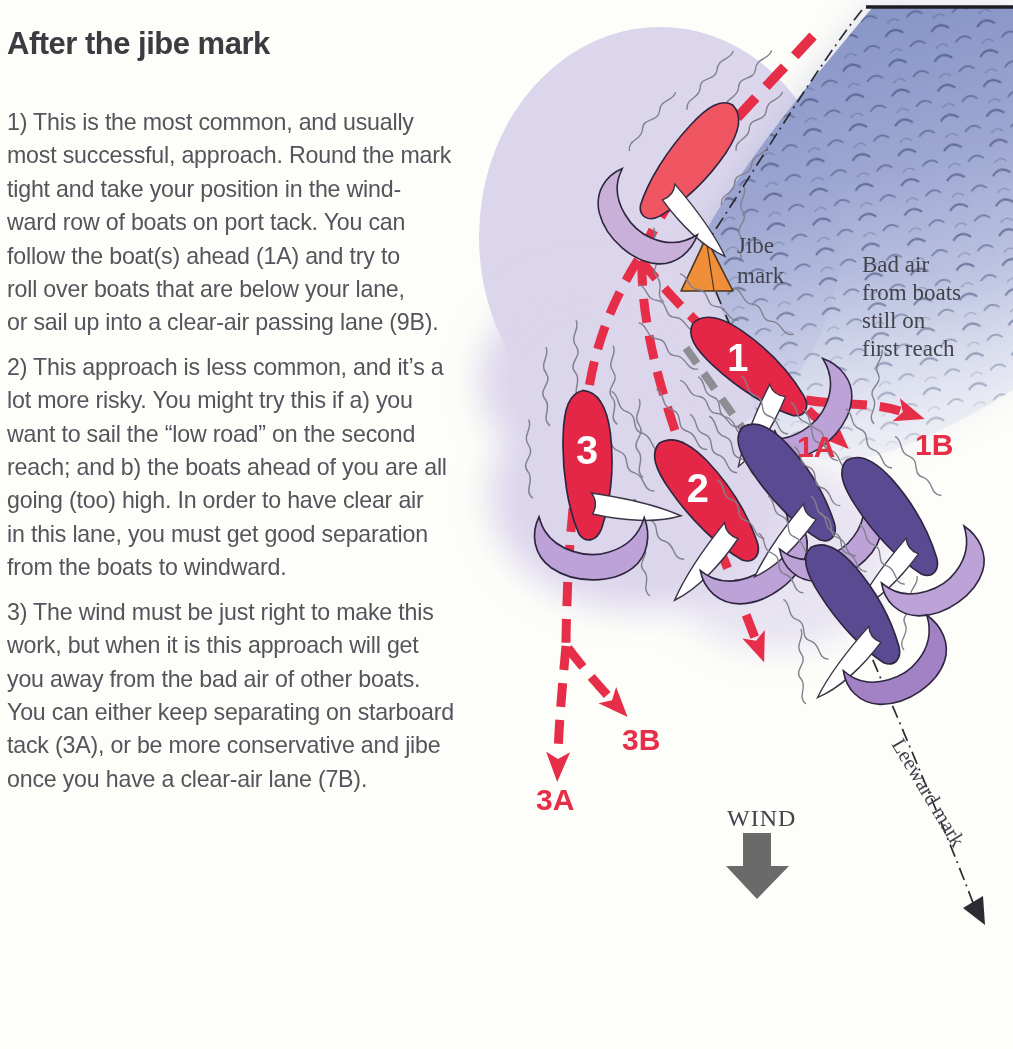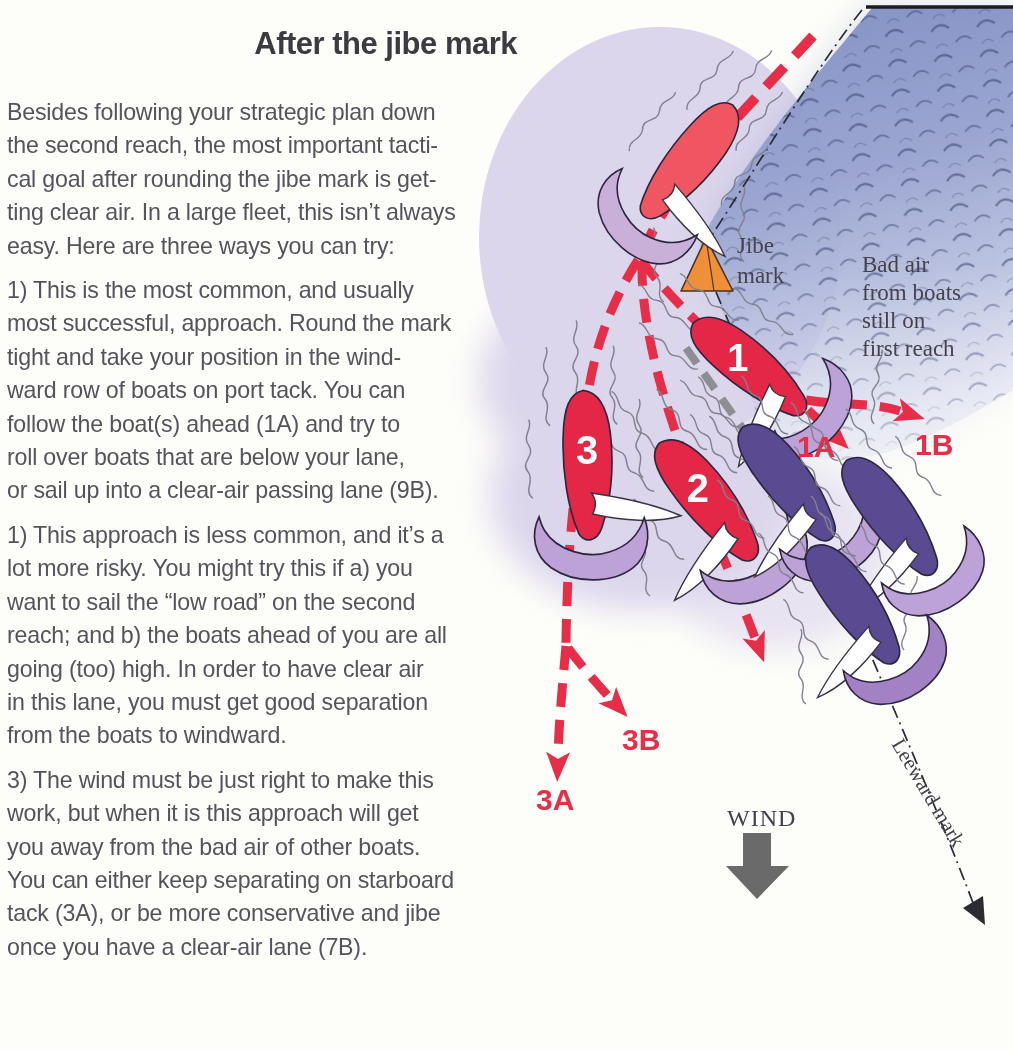--- a/index.html
+++ b/index.html
@@ -1,20 +1,20 @@
 <!DOCTYPE html>
 <html style="--path_red: #e62e48; --hull_red: #e52747; --hull_salmon: #ef5661; --hull_purple: #5a4a92; --spinnaker_light: #bca2d6; --spinnaker_pale: #c9b0d8; --spinnaker_mid: #a281c4; --mark_orange: #f08f3a; --bad_air_blue: #8190c4; --zone_lavender: #dcd6ec; --wind_gray: #6a6a6a; --body_text: #55545c;"><head>
 <meta charset="utf-8">
 <style>
   html,body{margin:0;padding:0;}
   body{width:1013px;height:1049px;background:#fdfdf9;overflow:hidden;position:relative;
        font-family:"Liberation Sans",sans-serif;}
   #diagram{position:absolute;left:0;top:0;z-index:0;}
   #textcol{position:absolute;left:7px;top:26px;width:510px;z-index:1;}
-  h1#title{margin:0 0 34px 0;font-size:31px;font-weight:700;color:#3c3b42;letter-spacing:-.5px;text-align:right;}
+  h1#title{margin:0 0 44px 0;font-size:31px;font-weight:700;color:#3c3b42;letter-spacing:-.5px;}
   .para{margin:0 0 11px 0;font-size:23.2px;line-height:33.4px;color:#55545c;
         white-space:pre-line;letter-spacing:-.2px;}
   .red-path{fill:none;stroke:var(--path_red,#e62e48);stroke-width:9;stroke-dasharray:24 13;}
   .red-path.thick{stroke-width:10;stroke-dasharray:27 15;}
   .dashdot{fill:none;stroke:#2b2b33;stroke-width:1.7;stroke-dasharray:13 5 2 5;}
   .gray-dash{fill:none;stroke:#8d8d94;stroke-width:8;stroke-dasharray:19 12;}
   .serif-label{font:23px "Liberation Serif",serif;fill:#43434e;}
   .serif-label.small{font-size:21px;}
   .red-label{font:700 30px "Liberation Sans",sans-serif;fill:var(--path_red,#e62e48);}
   .hull-num{font:700 38px "Liberation Sans",sans-serif;fill:#ffffff;text-anchor:middle;}
@@ -207,33 +207,28 @@
 
     <text class="serif-label" x="727" y="826" style="font-size:24px;letter-spacing:1px">WIND</text>
     <text class="serif-label small" transform="translate(891,744) rotate(59)">Leeward mark</text>
   </g>
 
   <polygon points="743,833 771,833 771,866 789,866 757,899 726,866 743,866" fill="var(--wind_gray,#6a6a6a)"></polygon>
 </svg>
 
 <div id="textcol">
   <h1 id="title">After the jibe mark</h1>
-  <p class="para">Besides following your strategic plan down
-the second reach, the most important tacti-
-cal goal after rounding the jibe mark is get-
-ting clear air. In a large fleet, this isn’t always
-easy. Here are three ways you can try:</p>
   <p class="para">1) This is the most common, and usually
 most successful, approach. Round the mark
 tight and take your position in the wind-
 ward row of boats on port tack. You can
 follow the boat(s) ahead (1A) and try to
 roll over boats that are below your lane,
 or sail up into a clear-air passing lane (9B).</p>
-  <p class="para">1) This approach is less common, and it’s a
+  <p class="para">2) This approach is less common, and it’s a
 lot more risky. You might try this if a) you
 want to sail the “low road” on the second
 reach; and b) the boats ahead of you are all
 going (too) high. In order to have clear air
 in this lane, you must get good separation
 from the boats to windward.</p>
   <p class="para">3) The wind must be just right to make this
 work, but when it is this approach will get
 you away from the bad air of other boats.
 You can either keep separating on starboard

